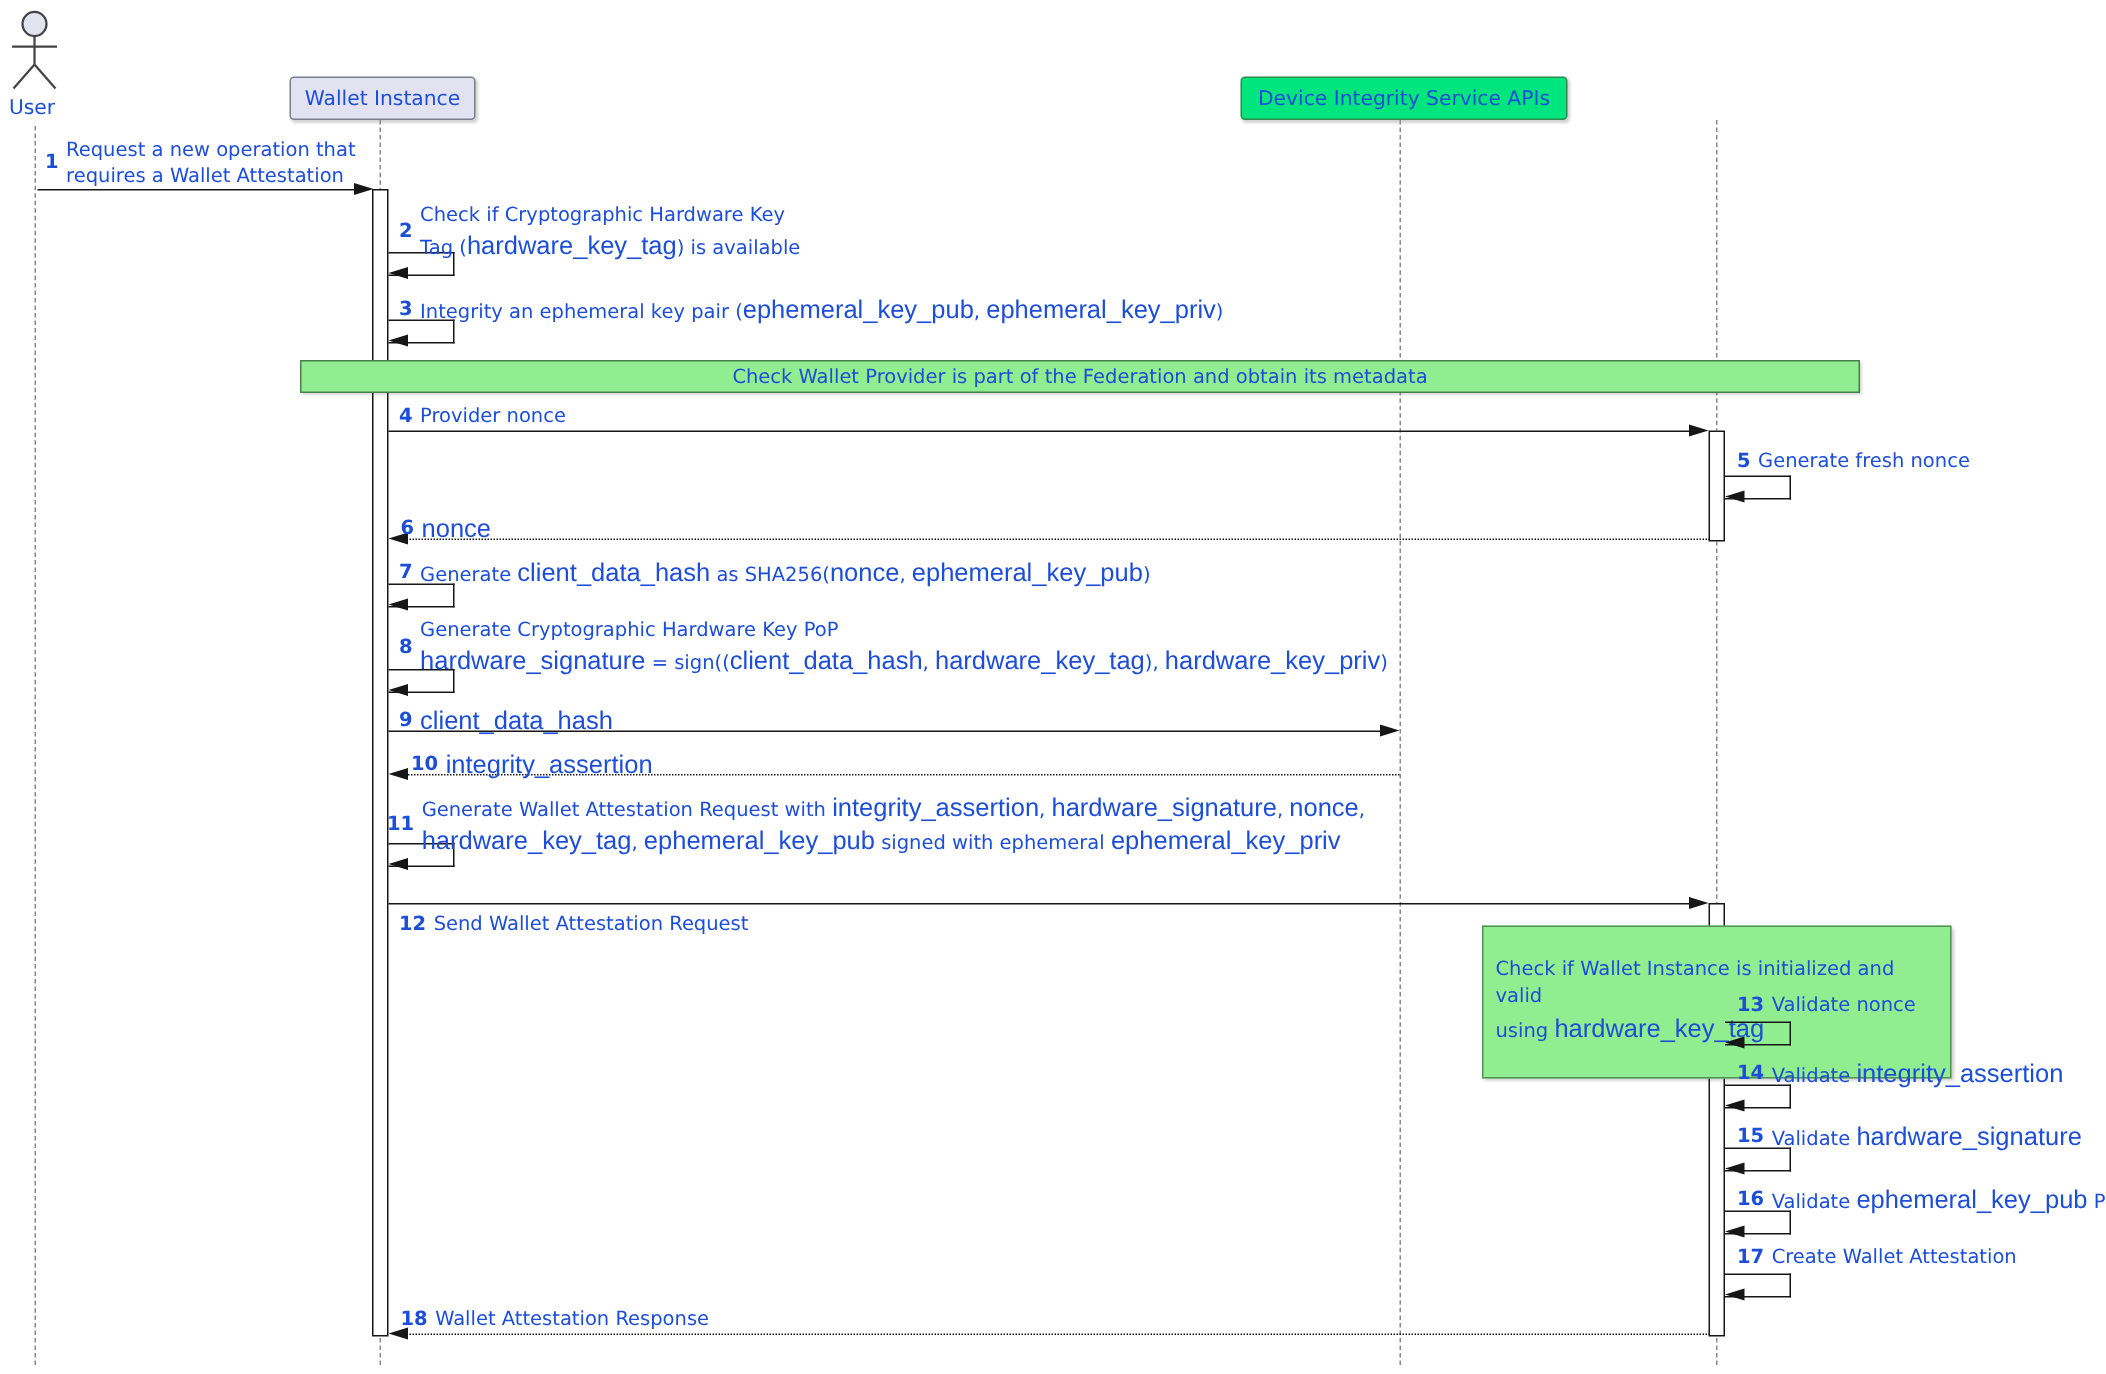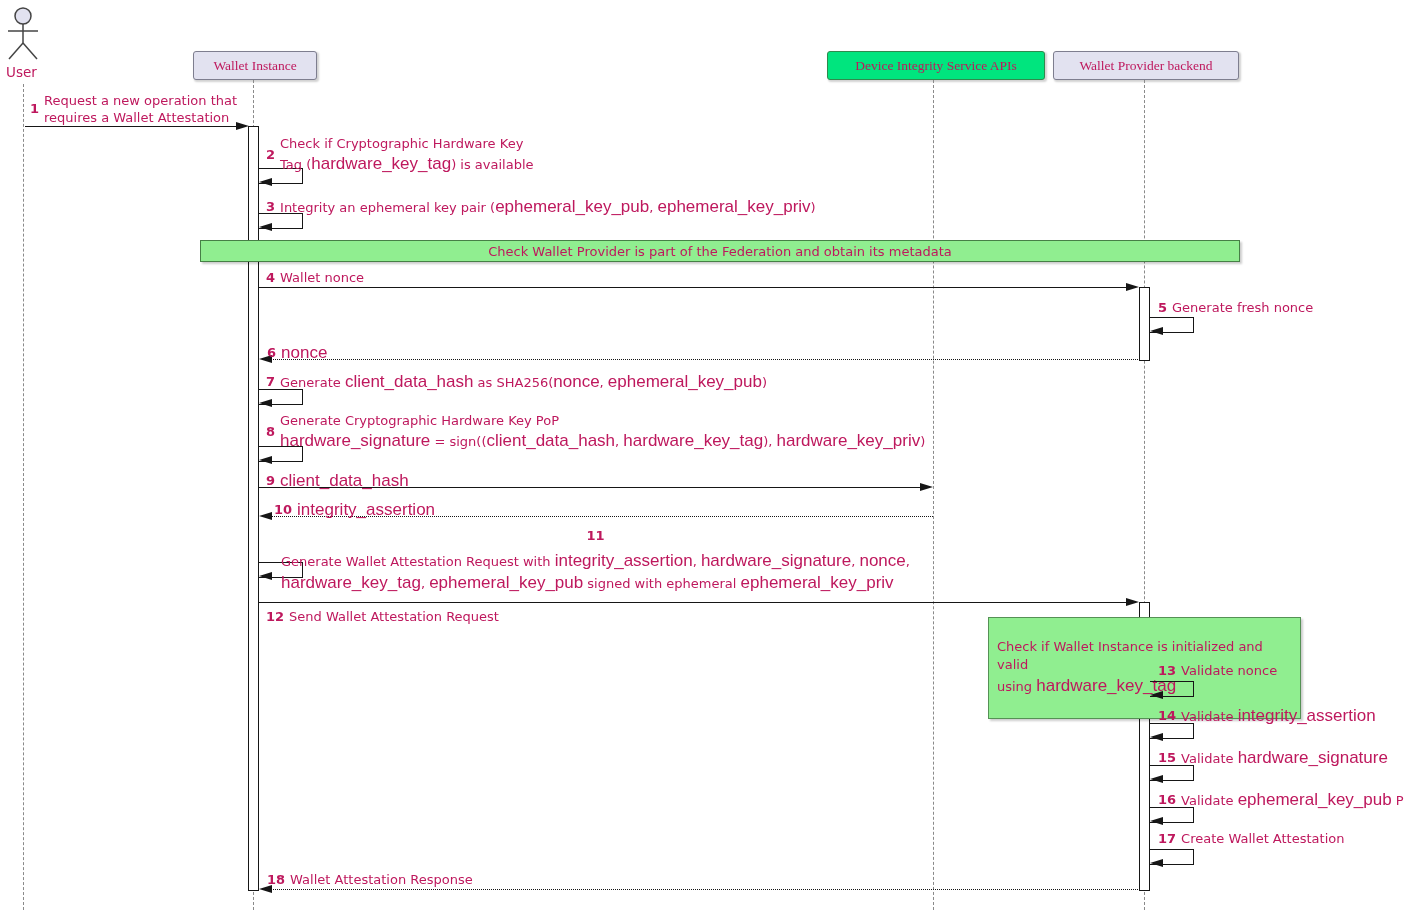--- a/index.html
+++ b/index.html
@@ -1,22 +1,22 @@
 <!DOCTYPE html>
 <html><head>
 <meta charset="utf-8">
 <style>
   html,body{margin:0;padding:0;background:#fff;}
   .canvas{position:relative;width:1404px;height:916px;background:#ffffff;overflow:hidden;
-          font-family:"DejaVu Sans","Liberation Sans",sans-serif;color:#be185d;}
+          font-family:"DejaVu Sans","Liberation Sans",sans-serif;color:#1d4ed8;}
   .mono{font-family:Liberation Sans, sans-serif;font-size:17px;}
   
   .participant{position:absolute;height:27px;display:flex;align-items:center;justify-content:center;
      border:1.4px solid #7e7e8f;border-radius:3px;font-size:13.5px;
-     box-shadow:1.5px 1.5px 2px rgba(0,0,0,.18);font-family:Liberation Serif, serif;}
+     box-shadow:1.5px 1.5px 2px rgba(0,0,0,.18);}
   .participant.green{border-color:#2f8a4d;}
   
   .lifeline{position:absolute;width:0;border-left:1px dashed #8a8a8a;z-index:1;}
   
   .activation{position:absolute;width:9px;background:#ffffff;border:1.2px solid #161616;z-index:2;}
   
   .banner{position:absolute;display:flex;align-items:center;justify-content:center;
      border:1.5px solid #468046;font-size:13px;z-index:5;box-shadow:1.5px 1.5px 2px rgba(0,0,0,.2);margin-left:20px;}
   .note{position:absolute;border:1.2px solid #559155;font-size:13px;line-height:1.4;
      padding:20px 8px;z-index:5;box-shadow:1.5px 1.5px 2px rgba(0,0,0,.2);}
@@ -48,23 +48,20 @@
     <line x1="23" y1="37" x2="37" y2="53" stroke="#444" stroke-width="1.5"></line>
   </svg>
   <div class="actor-label" style="left:6px;top:64px;">User</div>
 
   <div class="participant" style="left: 193px; top: 51px; width: 122px; background-color: rgb(226, 226, 240);">
     <span>Wallet Instance</span>
   </div>
   <div class="participant green" style="left: 827px; top: 51px; width: 216px; background-color: rgb(0, 229, 126);">
     <span>Device Integrity Service APIs</span>
   </div>
-  <div class="participant" style="left: 1053px; top: 51px; width: 184px; background-color: rgb(226, 226, 240);">
-    <span>Wallet Provider backend</span>
-  </div>
 
   <div class="lifeline" style="left:23px;top:84px;height:826px;"></div>
   <div class="lifeline" style="left:253px;top:80px;height:830px;"></div>
   <div class="lifeline" style="left:933px;top:80px;height:830px;"></div>
   <div class="lifeline" style="left:1144px;top:80px;height:830px;"></div>
 
   <div class="activation" style="left:248px;top:126px;height:763px;"></div>
   <div class="activation" style="left:1139px;top:287px;height:72px;"></div>
   <div class="activation" style="left:1139px;top:602px;height:287px;"></div>
 
@@ -92,21 +89,21 @@
 
   <div class="msg-label" style="left:266px;top:196px;">
     <span class="msg-num">3</span>
     <span class="msg-text"><span>Integrity an ephemeral key pair (</span><span class="mono">ephemeral_key_pub</span><span>, </span><span class="mono">ephemeral_key_priv</span><span>)</span></span>
   </div>
   <div class="self-loop" style="left:259px;top:213px;"></div>
   <div class="arr-l" style="left:259px;top:223px;"></div>
 
   <div class="msg-label" style="left:266px;top:270px;">
     <span class="msg-num">4</span>
-    <span class="msg-text"><span>Wallet nonce</span></span>
+    <span class="msg-text"><span>Provider nonce</span></span>
   </div>
   <div class="line-solid" style="left:259px;top:287px;width:869px;"></div>
   <div class="arr-r" style="left:1126px;top:283px;"></div>
 
   <div class="msg-label" style="left:1158px;top:300px;">
     <span class="msg-num">5</span>
     <span class="msg-text"><span>Generate fresh nonce</span></span>
   </div>
   <div class="self-loop" style="left:1150px;top:317px;"></div>
   <div class="arr-l" style="left:1150px;top:327px;"></div>
@@ -139,21 +136,21 @@
   <div class="line-solid" style="left:259px;top:487px;width:663px;"></div>
   <div class="arr-r" style="left:920px;top:483px;"></div>
 
   <div class="msg-label" style="left:274px;top:499px;">
     <span class="msg-num">10</span>
     <span class="msg-text"><span class="mono">integrity_assertion</span></span>
   </div>
   <div class="line-dotted" style="left:270px;top:516px;width:663px;"></div>
   <div class="arr-l" style="left:259px;top:512px;"></div>
 
-  <div class="msg-label" style="left:281px;top:528px;flex-direction:column;">
+  <div class="msg-label" style="left:258px;top:528px;">
     <span class="msg-num">11</span>
     <span class="msg-text"><span>Generate Wallet Attestation Request with </span><span class="mono">integrity_assertion</span><span>, </span><span class="mono">hardware_signature</span><span>, </span><span class="mono">nonce</span><span>,</span><br><span class="mono">hardware_key_tag</span><span>, </span><span class="mono">ephemeral_key_pub</span><span> signed with ephemeral </span><span class="mono">ephemeral_key_priv</span></span>
   </div>
   <div class="self-loop" style="left:259px;top:562px;"></div>
   <div class="arr-l" style="left:259px;top:572px;"></div>
 
   <div class="msg-label" style="left:266px;top:585px;margin-top:24px;">
     <span class="msg-num">12</span>
     <span class="msg-text"><span>Send Wallet Attestation Request</span></span>
   </div>

